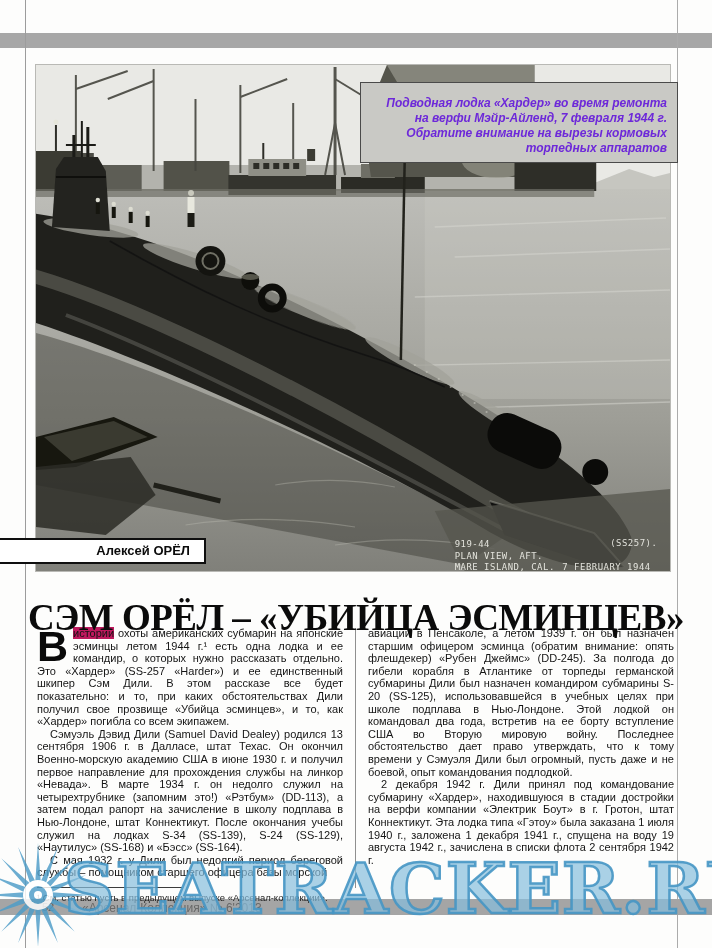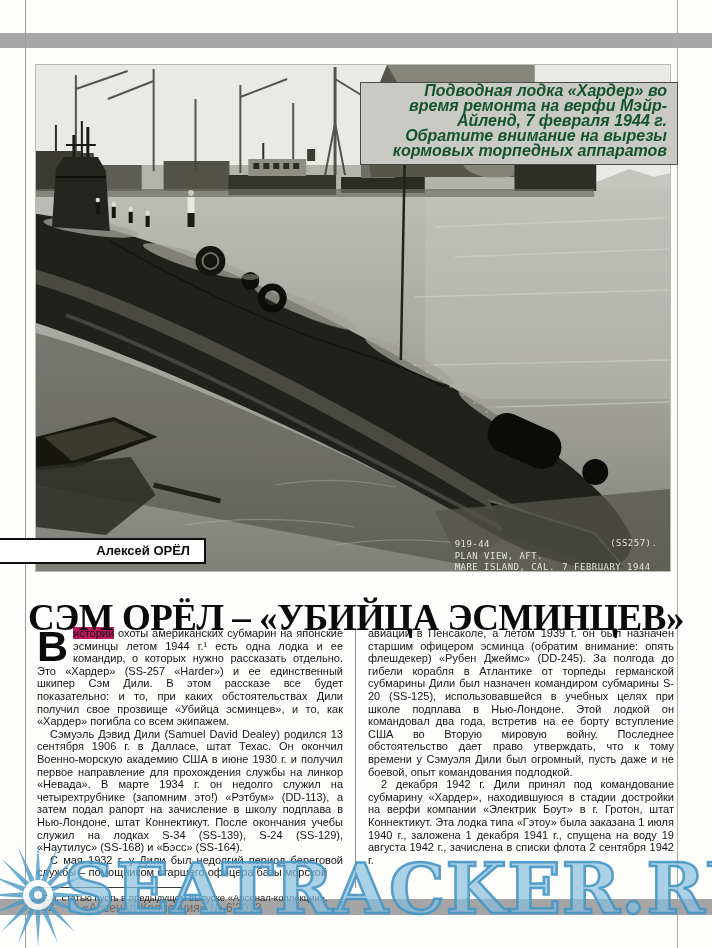--- a/index.html
+++ b/index.html
@@ -10,23 +10,23 @@
   .rule-left { left:25px; }
   .rule-right { left:677px; background:#ababab; }
   .top-bar { position:absolute; left:0; top:33px; width:712px; height:15px; background:#a7a7a7; }
 
   .photo { position:absolute; left:35px; top:64px; width:636px; height:508px;
            background:#d946ef; border:1px solid #b9b9b5; box-sizing:border-box; }
   .photo svg { display:block; width:100%; height:100%; }
   .stamp { font-family:"DejaVu Sans Mono", monospace; font-size:9px; fill:#efefe8; opacity:.92; letter-spacing:.5px; }
 
   .photo-caption { position:absolute; left:360px; top:82px; width:296px; z-index:4;
-                   background:#c9c9c5; border:1px solid #4a4a4a; padding:0 10px 6px;
-                   font-size:16px; font-weight:bold; font-style:italic; line-height:15px;
-                   text-align:right; color:#14532d; }
+                   background:#c9c9c5; border:1px solid #4a4a4a; padding:13px 10px 6px;
+                   font-size:12px; font-weight:bold; font-style:italic; line-height:15px;
+                   text-align:right; color:#6d28d9; }
 
   .byline-box { position:absolute; left:-4px; top:538px; width:192px; height:22px; z-index:5;
                 background:#ffffff; border:2px solid #0f0f0f; line-height:22px;
                 text-align:right; padding-right:14px; font-weight:bold; font-size:13px; color:#0c0c0c; }
 
   .headline { position:absolute; left:20px; top:573px; width:672px; z-index:3;
               text-align:center; font-family:"Liberation Serif", serif; font-weight:bold;
               font-size:37px; line-height:40px; letter-spacing:-0.5px; color:#0b0b0b; white-space:nowrap; }
 
   .columns { position:absolute; left:37px; top:627px; width:638px; display:flex; z-index:2; }

